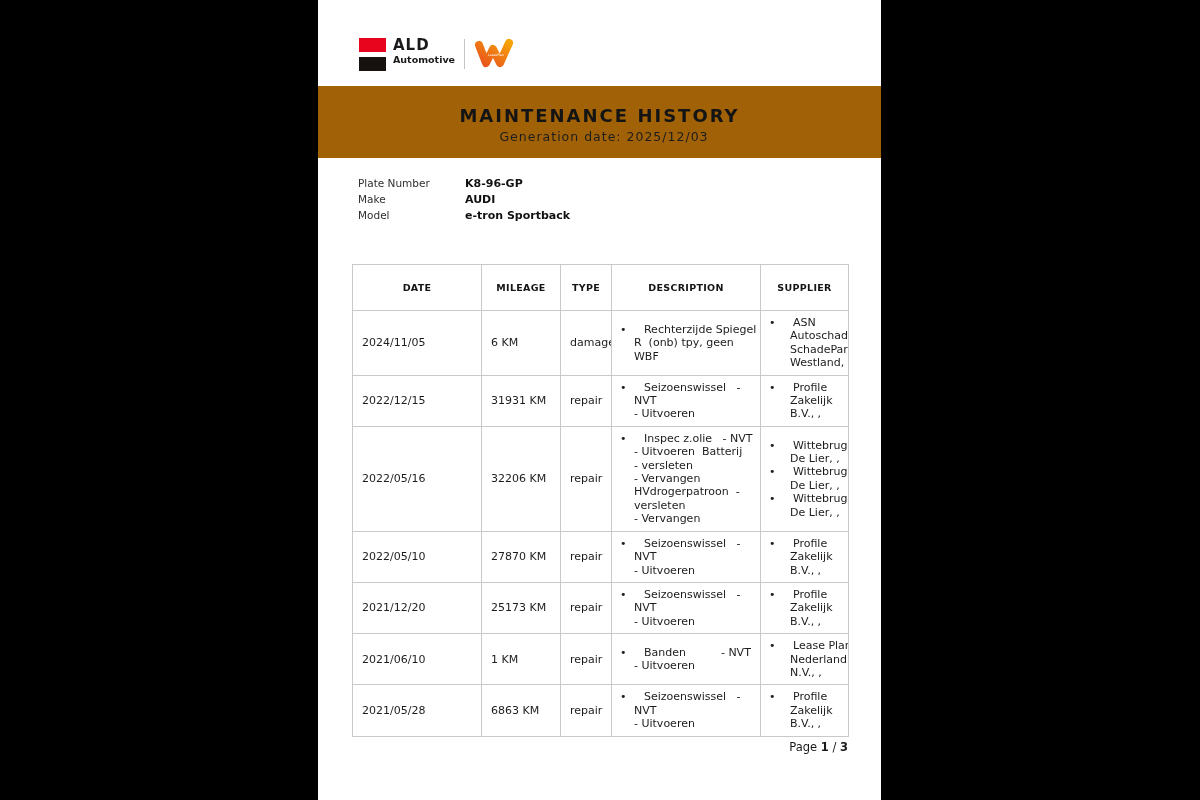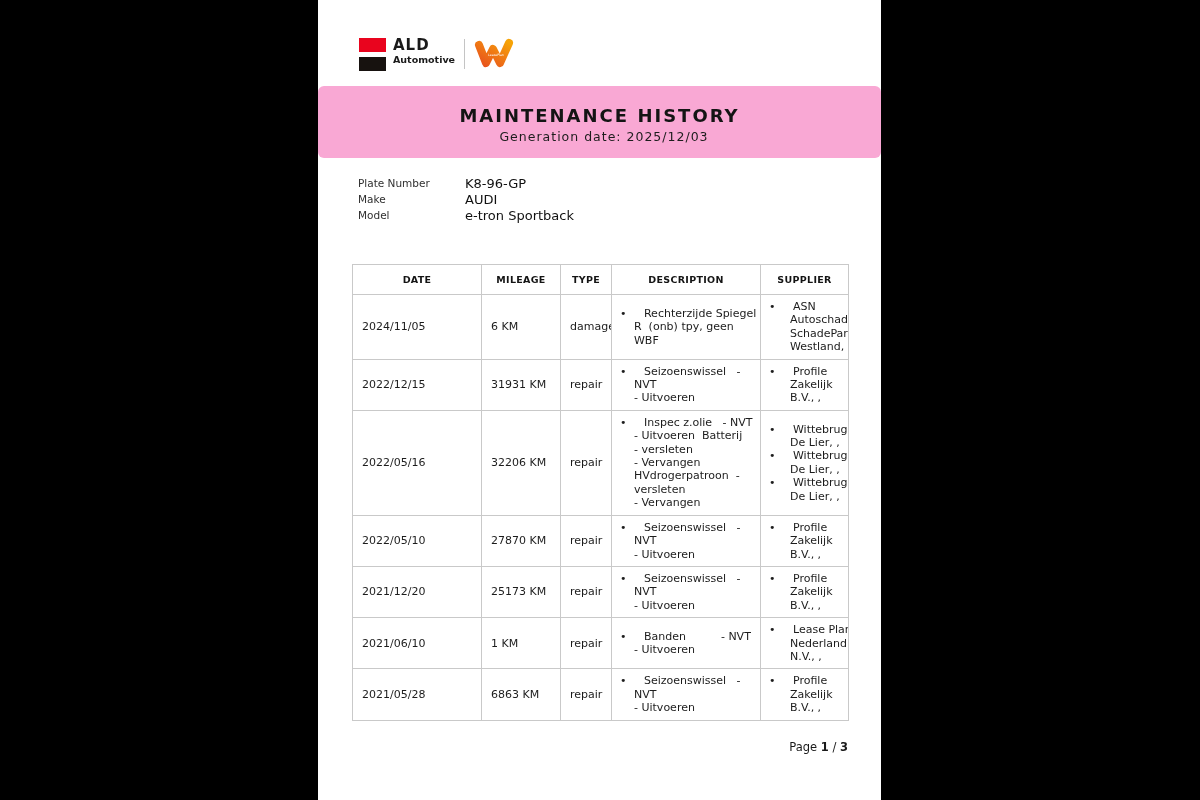--- a/index.html
+++ b/index.html
@@ -30,58 +30,57 @@
   .ald-text-wrap { line-height: 1; }
   .ald-text { font-size: 15px; font-weight: bold; letter-spacing: 1px; color: #1a1a1a; }
   .ald-sub  { font-size: 9.5px; font-weight: bold; color: #1a1a1a; margin-top: 2px; }
   .brand-divider { width: 1px; height: 30px; background: #c4c4c4; }
   .lp-logo { display: block; }
 
   
   .banner {
     position: absolute; top: 86px; left: 0;
     width: 100%; height: 72px;
-    background: #f9a8d4;
+    background: #a16207;
     text-align: center;
-    border-radius: 6px;
   }
   .doc-title {
     margin-top: 19px;
     font-size: 18px; font-weight: bold; letter-spacing: 2px;
     color: #141414;
   }
   .gen-date {
     margin-top: 3px;
     font-size: 12.5px; letter-spacing: 1px;
     color: #1d1d1d;
     padding-left: 9px;
   }
 
   
   .vehicle { position: absolute; top: 175px; left: 40px; }
   .vehicle-row { display: flex; height: 16px; align-items: center; }
   .vehicle-label { width: 107px; font-size: 10.5px; color: #2f2f2f; }
-  .vehicle-value { font-size: 13px; font-weight: normal; color: #111; }
+  .vehicle-value { font-size: 11px; font-weight: bold; color: #111; }
 
   
   table.maint-table {
     position: absolute; top: 264px; left: 34px;
     width: 496px;
     border-collapse: collapse;
     table-layout: fixed;
   }
   .maint-table th, .maint-table td {
     border: 1px solid #c9c9c9;
     overflow: hidden;
   }
   .maint-table th {
     height: 29px;
     font-size: 9.5px; font-weight: bold; letter-spacing: 0.3px;
     text-align: center; color: #141414;
-    padding: 0;
+    padding: 8px;
   }
   .maint-table td {
     font-size: 11px;
     line-height: 13.4px;
     vertical-align: middle;
     color: #1c1c1c;
     padding: 5px 2px 5px 9px;
   }
   td.cell-desc, td.cell-supplier { padding: 5px 2px 5px 8px; }
   .pre-line { white-space: pre; }

